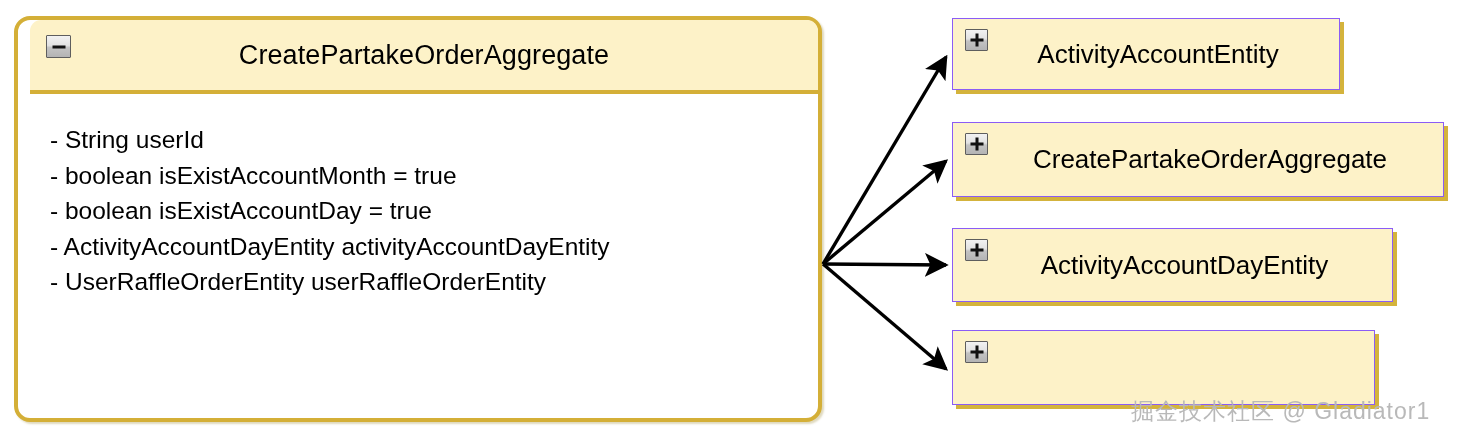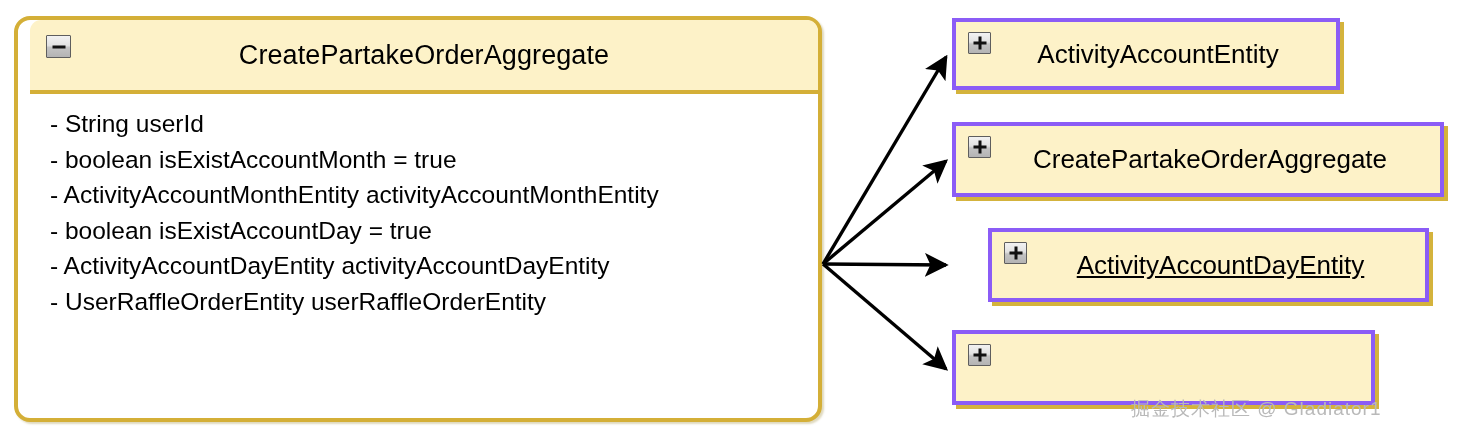--- a/index.html
+++ b/index.html
@@ -43,20 +43,21 @@
     justify-content: center;
   }
   .aggregate-title {
     font-size: 27px;
     color: #000000;
     letter-spacing: 0.1px;
     white-space: nowrap;
   }
   .aggregate-body {
     padding: 12px 0 0 20px;
+    margin-top: 16px;
   }
   .attr-line {
     font-size: 24.5px;
     color: #000000;
     line-height: 35.5px;
     white-space: nowrap;
   }
 
   
   .toggle-btn {
@@ -83,21 +84,21 @@
   .toggle-glyph-v {
     left: 50%; top: 50%;
     width: 3px; height: 13px;
     transform: translate(-50%, -50%);
   }
 
   
   .entity-box {
     position: absolute;
     box-sizing: border-box;
-    border: 4px solid #8b5cf6;
+    border: 1px solid #8b5cf6;
     background: #fdf2c8;
     box-shadow: 4px 4px 0 0 #d4b33c;
     display: flex;
     align-items: center;
     justify-content: center;
   }
   .entity-label {
     font-size: 26px;
     color: #000000;
     white-space: nowrap;
@@ -112,21 +113,21 @@
     width: 1460px;
     height: 438px;
     pointer-events: none;
   }
 
   
   .watermark {
     position: absolute;
     left: 1131px;
     top: 396px;
-    font-size: 19px;
+    font-size: 23px;
     color: #b9b9b9;
     white-space: nowrap;
     letter-spacing: 1px;
   }
 </style>
 </head>
 <body>
 
 <div id="canvas">
 
@@ -135,21 +136,20 @@
     <div class="aggregate-header">
       <div class="toggle-btn collapse">
         <span class="toggle-glyph-h"></span>
       </div>
       <div class="aggregate-title">CreatePartakeOrderAggregate</div>
     </div>
 
     <div class="aggregate-body">
       <div class="attr-line">- String userId</div>
       <div class="attr-line">- boolean isExistAccountMonth = true</div>
-      <div class="attr-line">- ActivityAccountMonthEntity activityAccountMonthEntity</div>
       <div class="attr-line">- boolean isExistAccountDay = true</div>
       <div class="attr-line">- ActivityAccountDayEntity activityAccountDayEntity</div>
       <div class="attr-line">- UserRaffleOrderEntity userRaffleOrderEntity</div>
     </div>
   </div>
 
   <svg class="connectors" width="1460" height="438" viewBox="0 0 1460 438">
     <defs>
       <marker id="arrowhead" markerWidth="7" markerHeight="7" refX="6.2" refY="3.5" orient="auto" markerUnits="strokeWidth">
         <path d="M 0 0 L 7 3.5 L 0 7 L 1.6 3.5 Z" fill="#000000"></path>
@@ -171,21 +171,21 @@
         </div>
         <div class="entity-label">ActivityAccountEntity</div>
       </div>
       <div class="entity-box" style="left: 952px; top: 122px; width: 492px; height: 75px;">
         <div class="toggle-btn expand">
           <span class="toggle-glyph-h"></span>
           <span class="toggle-glyph-v"></span>
         </div>
         <div class="entity-label">CreatePartakeOrderAggregate</div>
       </div>
-      <div class="entity-box" style="left: 988px; top: 228px; width: 441px; height: 74px; text-decoration: underline;">
+      <div class="entity-box" style="left: 952px; top: 228px; width: 441px; height: 74px;">
         <div class="toggle-btn expand">
           <span class="toggle-glyph-h"></span>
           <span class="toggle-glyph-v"></span>
         </div>
         <div class="entity-label">ActivityAccountDayEntity</div>
       </div>
       <div class="entity-box" style="left: 952px; top: 330px; width: 423px; height: 75px;">
         <div class="toggle-btn expand">
           <span class="toggle-glyph-h"></span>
           <span class="toggle-glyph-v"></span>

